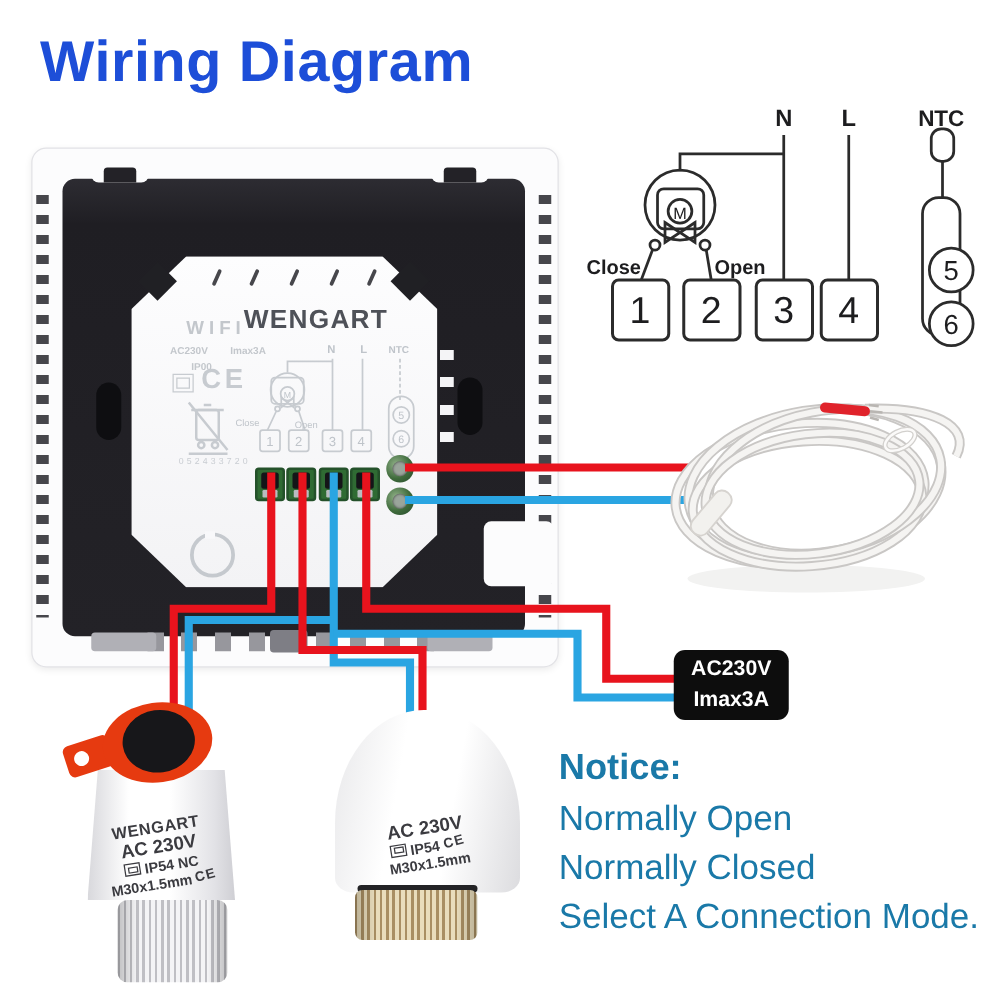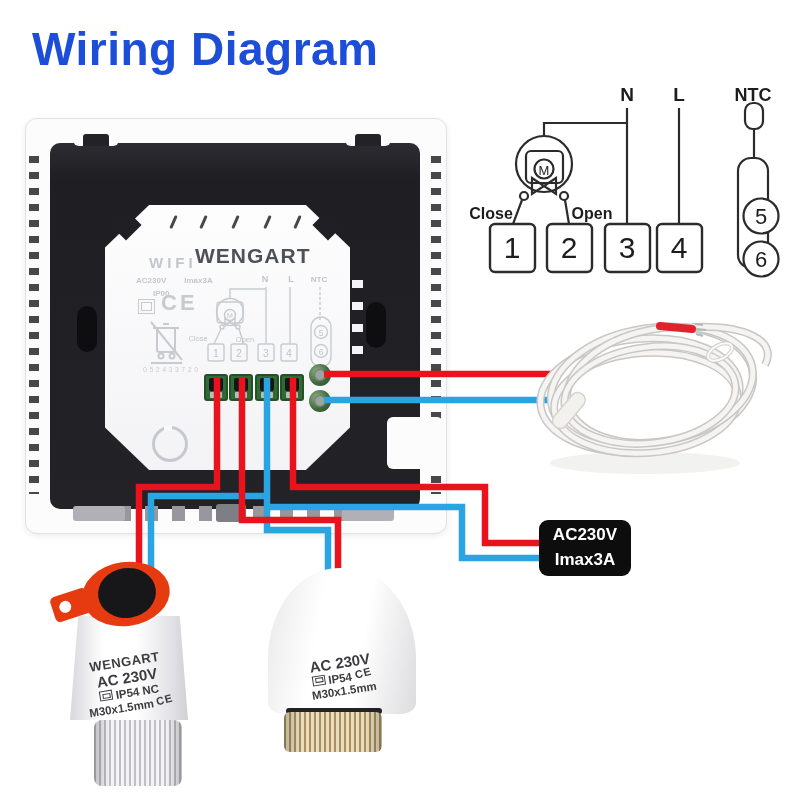--- a/index.html
+++ b/index.html
@@ -327,14 +327,20 @@
     <div class="abs act2-body"></div>
     <div class="abs act2-seam"></div>
     <div class="abs act2-knurl"></div>
     <div class="abs act-text">
       <div class="l-volt">AC 230V</div>
       <div class="l-sm"><span class="boxg"><i></i></span><span>IP54</span><span class="l-ce">CE</span></div>
       <div class="l-sm">M30x1.5mm</div>
     </div>
   </div>
 
+  <div class="abs" id="notice">
+    <div class="head">Notice:</div>
+    <div class="line">Normally Open</div>
+    <div class="line">Normally Closed</div>
+    <div class="line">Select A Connection Mode.</div>
+  </div>
 
 </div>
 
 </body></html>

